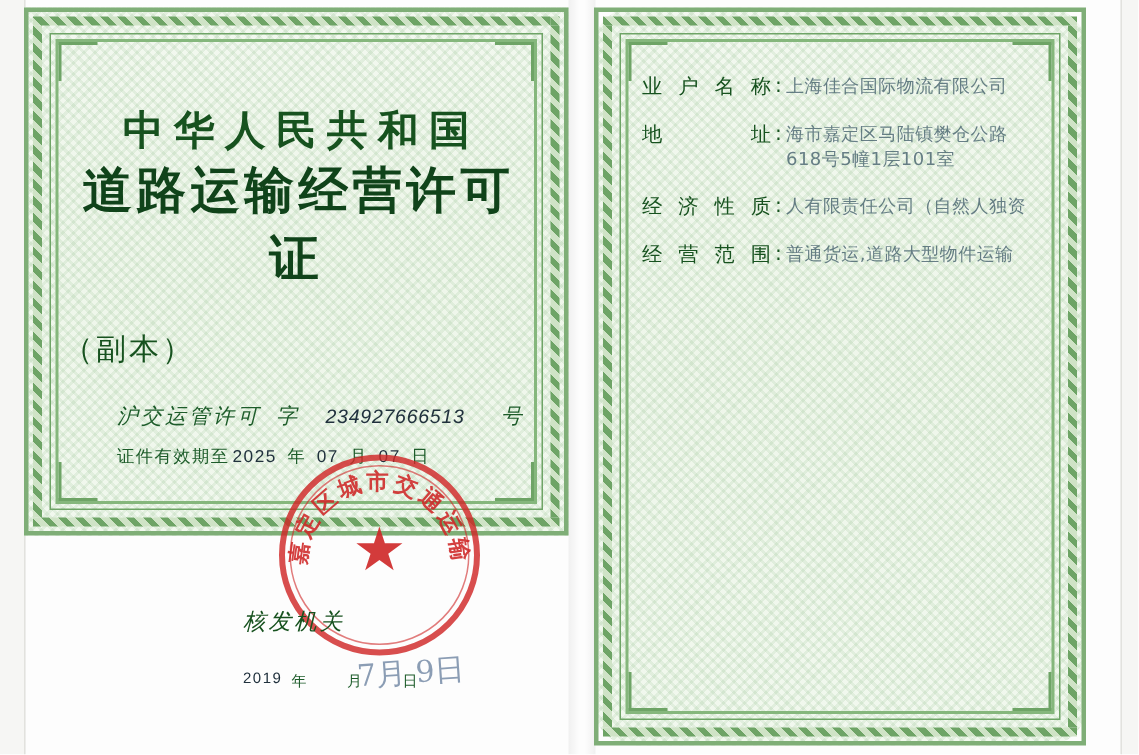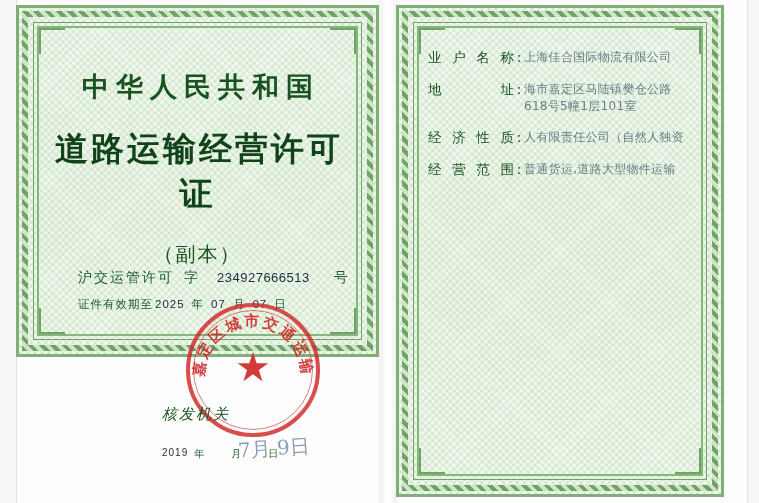--- a/index.html
+++ b/index.html
@@ -84,48 +84,48 @@
     margin-top: 38px;
     text-align: center;
     font-size: 27px;
     font-weight: bold;
     letter-spacing: 7px;
     color: #17521f;
     font-family: "DejaVu Sans", sans-serif;
     text-indent: 7px;
   }
   .main-title {
-    margin-top: 22px;
     text-align: center;
     font-size: 33px;
     font-weight: bold;
     letter-spacing: 3px;
     color: #10431a;
     font-family: "DejaVu Sans", sans-serif;
     text-indent: 3px;
   }
   .sub-title {
     margin-top: 24px;
-    text-align: center;
+    text-align: left;
     font-size: 20px;
     color: #17521f;
     letter-spacing: 2px;
     font-family: "DejaVu Sans", sans-serif;
   }
 
   .license-line {
     position: absolute;
     left: 36px;
     right: 36px;
     top: 238px;
     display: flex;
     align-items: baseline;
     font-size: 14px;
     color: #1d5c2a;
     font-family: "DejaVu Sans", sans-serif;
+    font-style: italic;
   }
   .license-line .lbl { letter-spacing: 2px; white-space: nowrap; }
   .license-line .zi { margin: 0 14px 0 10px; letter-spacing: 1px; }
   .license-line .num {
     font-size: 13px;
     letter-spacing: 0.5px;
     color: #20313d;
     font-family: "Liberation Sans", sans-serif;
     border-bottom: 1px solid rgba(29,92,42,0.0);
     padding: 0 4px;
@@ -249,20 +249,21 @@
     opacity: 0.85;
     font-family: "DejaVu Sans", sans-serif;
   }
 
   
   #right-cert {
     left: 396px;
     top: 5px;
     width: 328px;
     height: 492px;
+    border-radius: 26px;
   }
   .right-content {
     position: absolute;
     left: 32px;
     right: 22px;
     top: 44px;
     color: #1d5c2a;
   }
   .field-row {
     display: flex;

